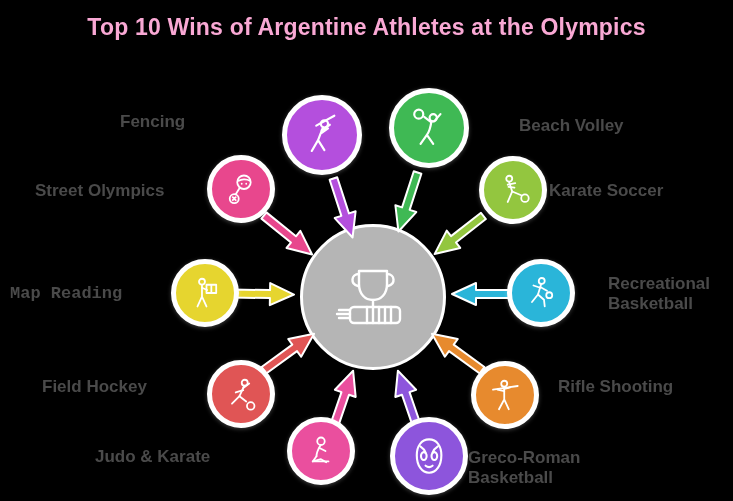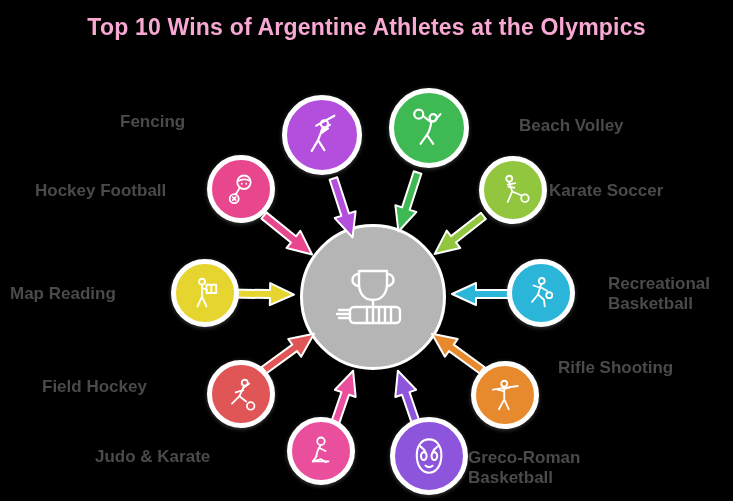--- a/index.html
+++ b/index.html
@@ -39,24 +39,24 @@
   .n5 .circle{left:507px;top:259px;width:68px;height:68px;}
   .n6 .circle{left:207px;top:360px;width:68px;height:68px;}
   .n7 .circle{left:471px;top:361px;width:68px;height:68px;}
   .n8 .circle{left:287px;top:417px;width:68px;height:68px;}
   .n9 .circle{left:390px;top:417px;width:78px;height:78px;}
   
   .n0 .label{left:120px;top:112px;width:168px;}
   .n1 .label{left:472px;top:116px;width:195px;margin-left:47px;}
   .n2 .label{left:35px;top:181px;width:168px;}
   .n3 .label{left:549px;top:181px;width:178px;}
-  .n4 .label{left:10px;top:284px;width:152px;}
+  .n4 .label{left:10px;top:284px;width:152px;font-family:Liberation Mono, monospace;}
   .n5 .label{left:608px;top:274px;width:132px;}
   .n6 .label{left:42px;top:377px;width:150px;}
-  .n7 .label{left:558px;top:358px;width:168px;}
+  .n7 .label{left:558px;top:377px;width:168px;}
   .n8 .label{left:95px;top:447px;width:165px;}
   .n9 .label{left:468px;top:448px;width:152px;}
   
   .n0 .arrow{left:310px;top:195px;transform:rotate(72deg);}
   .n1 .arrow{left:375px;top:189px;transform:rotate(108deg);}
   .n2 .arrow{left:255px;top:222px;transform:rotate(39deg);}
   .n3 .arrow{left:426px;top:222px;transform:rotate(142deg);}
   .n4 .arrow{left:230px;top:281px;transform:rotate(1deg);}
   .n5 .arrow{left:450px;top:281px;transform:rotate(180deg);}
   .n6 .arrow{left:256px;top:339px;transform:rotate(-36deg);}
@@ -113,21 +113,21 @@
         <circle cx="13" cy="9" r="5"></circle>
         <circle cx="29" cy="13" r="4"></circle>
         <path d="M27 17 C26 24 25 28 22 32 M22 32 L15 42 M22 32 L29 42"></path>
         <path d="M27 18 L19 12 M30 17 L37 9"></path>
       </g>
         </svg>
     </div>
   </div>
 
   <div class="node n2">
-    <div class="label la-r">Hockey Football</div>
+    <div class="label la-r">Street Olympics</div>
     <svg class="arrow" viewBox="0 0 66 26">
       <path d="M2 9 L40 9 L40 2 L64 13 L40 24 L40 17 L2 17 Z" style="fill: rgb(232, 71, 141);"></path>
     </svg>
     <div class="circle" style="background-color: rgb(232, 71, 141);">
       <svg viewBox="0 0 48 48">
           <g class="icon-stroke">
         <circle cx="28" cy="15" r="9"></circle>
         <path d="M21 13 C24 11 31 10 36 13"></path>
         <path d="M25 17 l0 .1 M31 17 l0 .1"></path>
         <path d="M22 23 L17 31"></path>

